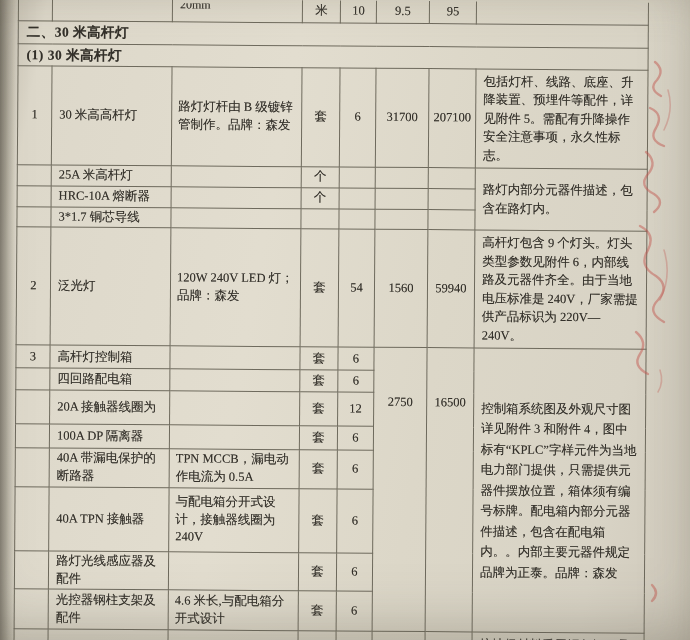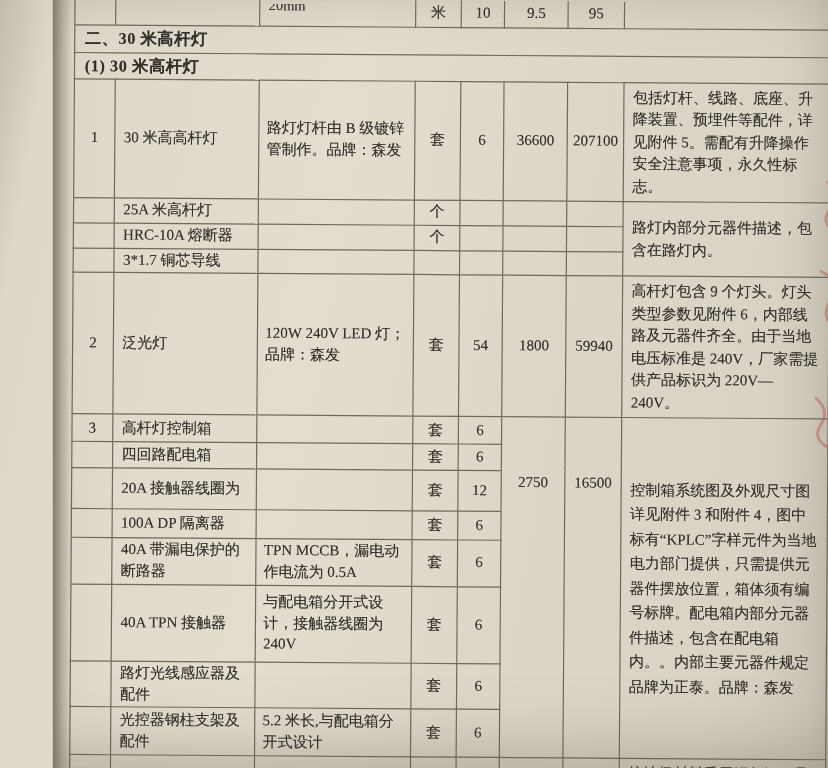--- a/index.html
+++ b/index.html
@@ -1,21 +1,21 @@
 <!DOCTYPE html>
 <html><head>
 <meta charset="utf-8">
 <style>
   html,body{margin:0;padding:0;}
   body{
     width:690px;height:640px;overflow:hidden;position:relative;
     font-family:"Liberation Serif","DejaVu Serif",serif;
     background:linear-gradient(100deg,#c2bcae 0%,#ddd8ca 6%,#e2ddcf 38%,#dcd7c8 62%,#d8d3c5 86%,#cfc9bb 100%);
   }
-  .photo{position:absolute;inset:0;margin-left:44px;}
+  .photo{position:absolute;inset:0;}
   
   .edge-shadow{position:absolute;left:0;top:0;width:16px;height:640px;
     background:linear-gradient(90deg,rgba(60,55,45,.55),rgba(90,85,70,.25) 55%,rgba(0,0,0,0));
     pointer-events:none;}
   .vignette{position:absolute;inset:0;pointer-events:none;
     box-shadow:inset 0 -40px 60px -30px rgba(95,90,75,.35), inset 0 30px 50px -40px rgba(120,112,95,.30), inset -30px 0 60px -40px rgba(120,112,95,.28);}
   .sheet{position:absolute;left:18px;top:0;transform:rotate(.4deg);transform-origin:40% 0;}
   table{border-collapse:collapse;table-layout:fixed;width:630px;}
   td{
     border:1px solid #6e6a5d;
@@ -75,21 +75,21 @@
       <tr class="sect" style="height:20px">
         <td colspan="8">(1) 30 米高杆灯</td>
       </tr>
 
       <tr style="height:76px">
         <td class="ctr">1</td>
         <td class="name">30 米高高杆灯</td>
         <td class="desc">路灯灯杆由 B 级镀锌管制作。品牌：森发</td>
         <td class="ctr">套</td>
         <td class="ctr">6</td>
-        <td class="ctr">36600</td>
+        <td class="ctr">31700</td>
         <td class="ctr">207100</td>
         <td class="remark">包括灯杆、线路、底座、升降装置、预埋件等配件，详见附件 5。需配有升降操作安全注意事项，永久性标志。</td>
       </tr>
 
       <tr style="height:20px">
         <td></td>
         <td class="name">25A 米高杆灯</td>
         <td></td>
         <td class="ctr">个</td>
         <td></td>
@@ -115,21 +115,21 @@
         <td></td>
         <td></td>
       </tr>
 
       <tr style="height:90px">
         <td class="ctr">2</td>
         <td class="name">泛光灯</td>
         <td class="desc">120W 240V LED 灯；品牌：森发</td>
         <td class="ctr">套</td>
         <td class="ctr">54</td>
-        <td class="ctr">1800</td>
+        <td class="ctr">1560</td>
         <td class="ctr">59940</td>
         <td class="remark">高杆灯包含 9 个灯头。灯头类型参数见附件 6，内部线路及元器件齐全。由于当地电压标准是 240V，厂家需提供产品标识为 220V—240V。</td>
       </tr>
 
       <tr style="height:23px">
         <td class="ctr">3</td>
         <td class="name">高杆灯控制箱</td>
         <td></td>
         <td class="ctr">套</td>
         <td class="ctr">6</td>
@@ -175,21 +175,21 @@
       <tr style="height:36px">
         <td></td>
         <td class="name">路灯光线感应器及配件</td>
         <td></td>
         <td class="ctr">套</td>
         <td class="ctr">6</td>
       </tr>
       <tr style="height:40px">
         <td></td>
         <td class="name">光控器钢柱支架及配件</td>
-        <td class="desc">5.2 米长,与配电箱分开式设计</td>
+        <td class="desc">4.6 米长,与配电箱分开式设计</td>
         <td class="ctr">套</td>
         <td class="ctr">6</td>
       </tr>
 
       <tr style="height:34px">
         <td class="ctr">4</td>
         <td class="name">接地极</td>
         <td class="desc">1800mm*15mm</td>
         <td class="ctr">根</td>
         <td class="ctr">6</td>

